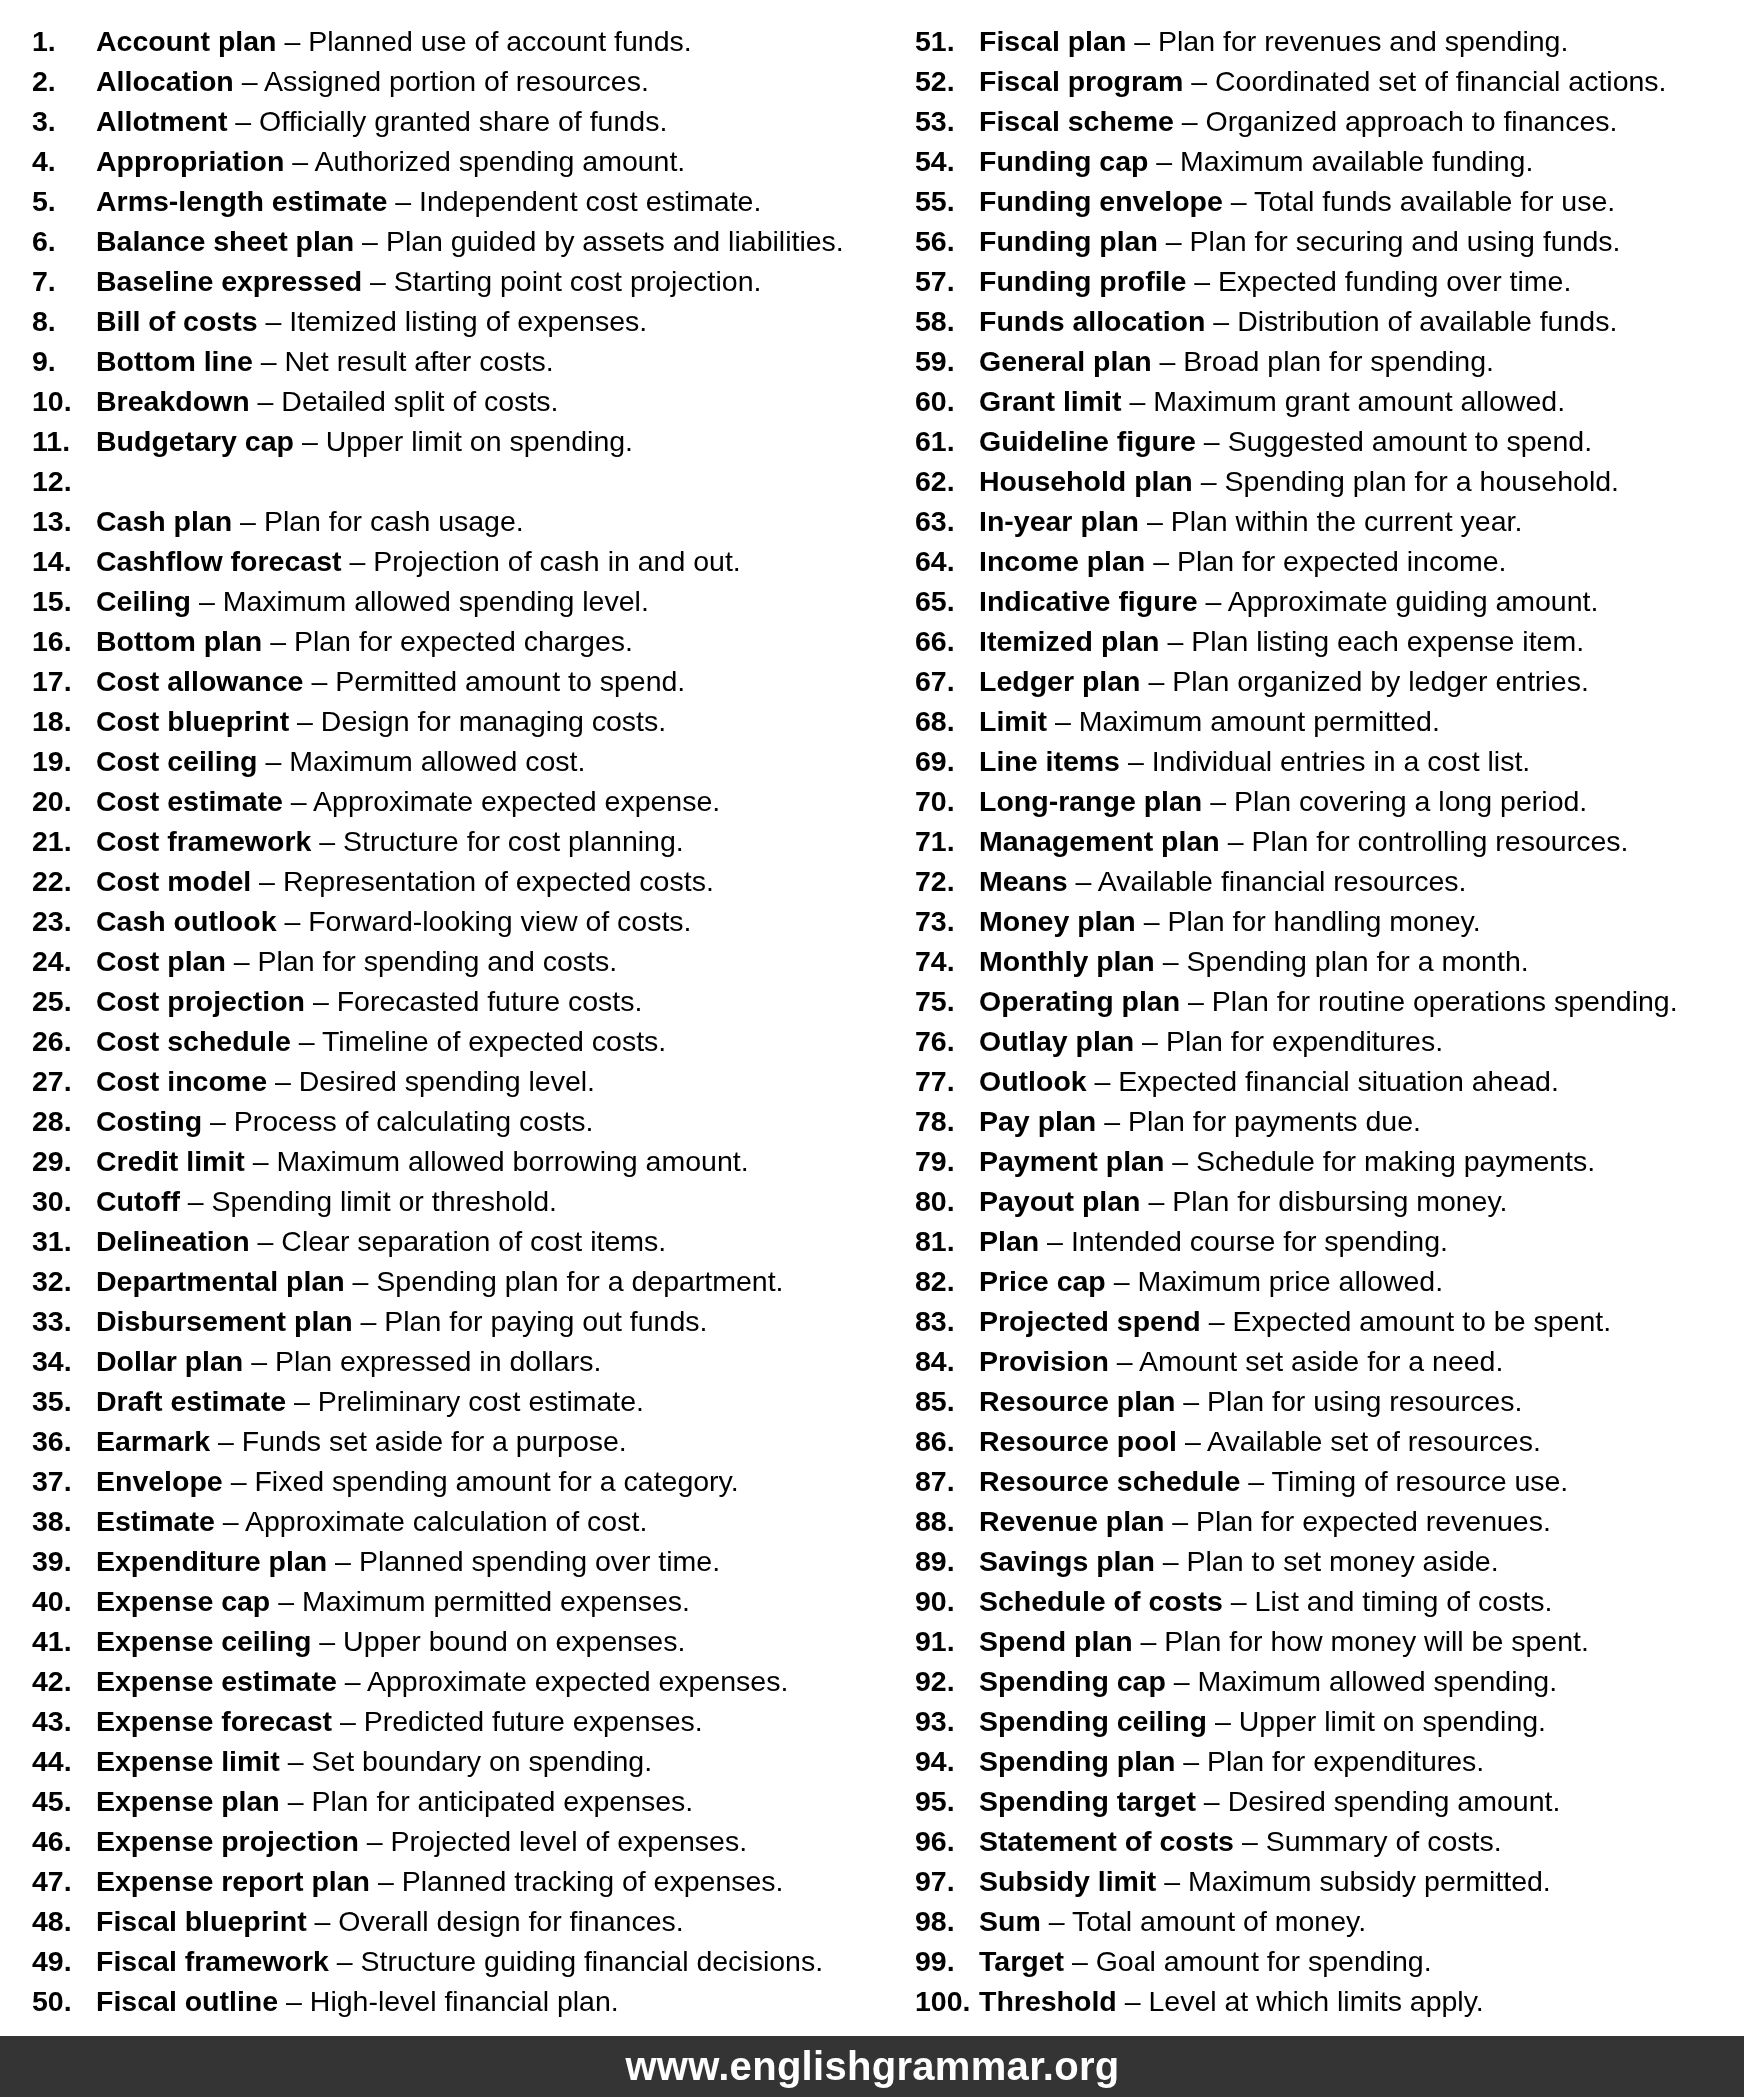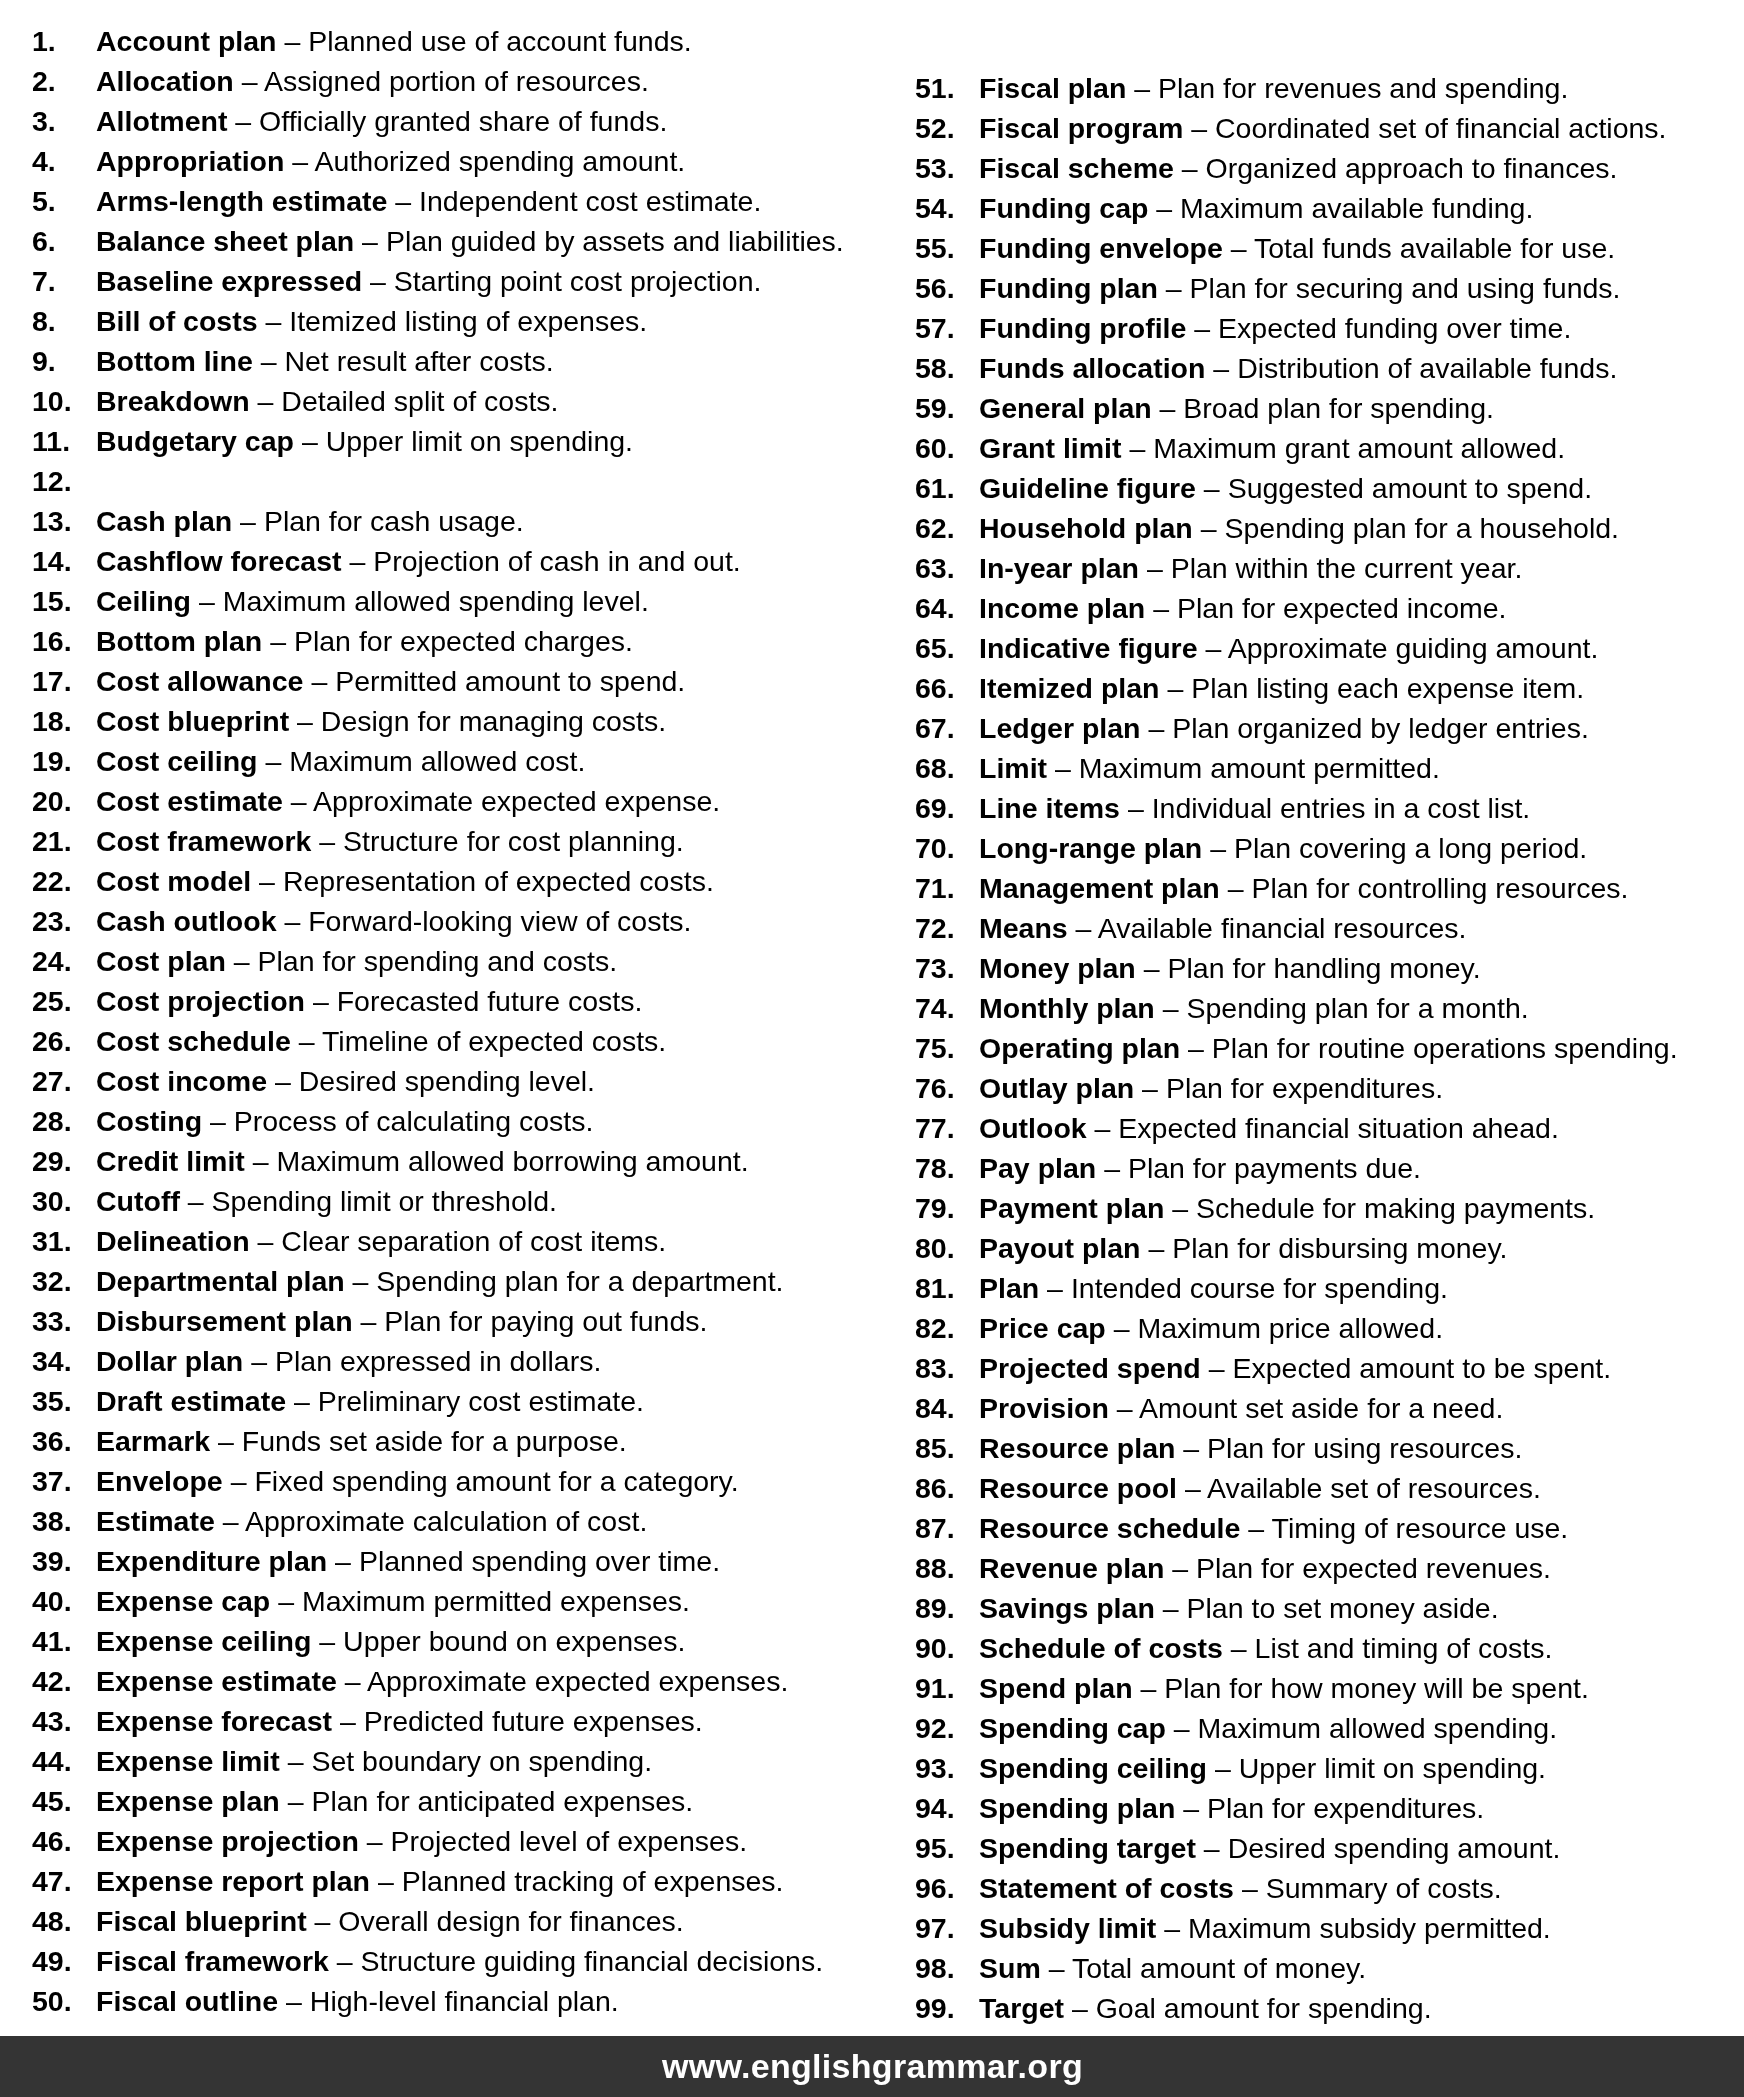--- a/index.html
+++ b/index.html
@@ -12,21 +12,21 @@
     position: relative;
   }
   .list-columns {
     position: absolute;
     top: 21px; left: 0;
     width: 1745px;
     display: flex;
   }
   .column { box-sizing: border-box; }
   .column.left  { width: 872px; padding-left: 32px; }
-  .column.right { width: 873px; padding-left: 43px; margin-top: 47px; }
+  .column.right { width: 873px; padding-left: 43px; }
   .row {
     display: flex;
     align-items: baseline;
     line-height: 40px;
     font-size: 28.5px;
     white-space: nowrap;
   }
   .row .num {
     flex: 0 0 auto;
     min-width: 64px;
@@ -36,21 +36,21 @@
   .row .sep, .row .def { font-weight: normal; }
   .footer-bar {
     position: absolute;
     left: 0; bottom: 0;
     width: 100%; height: 61px;
     display: flex;
     align-items: center;
     justify-content: center;
   }
   .footer-bar .url {
-    font-size: 34px;
+    font-size: 40px;
     font-weight: bold;
     letter-spacing: 0.3px;
   }
 </style>
 </head>
 <body style="background: rgb(255, 255, 255); color: rgb(0, 0, 0);">
 
 <div class="list-columns">
   <div class="column left">
   <div class="row">

